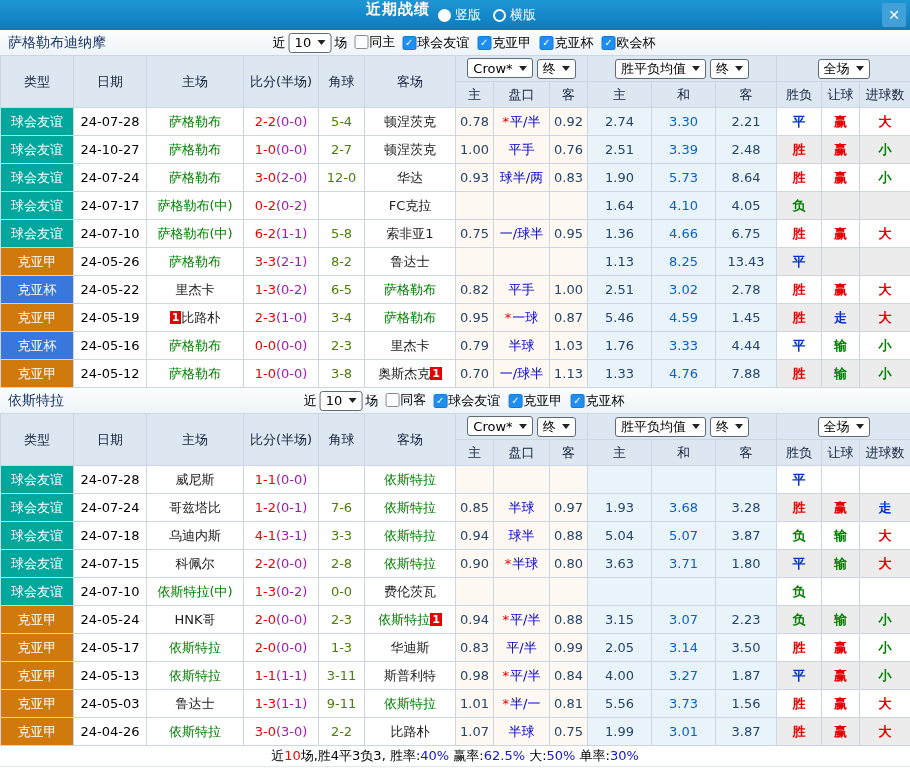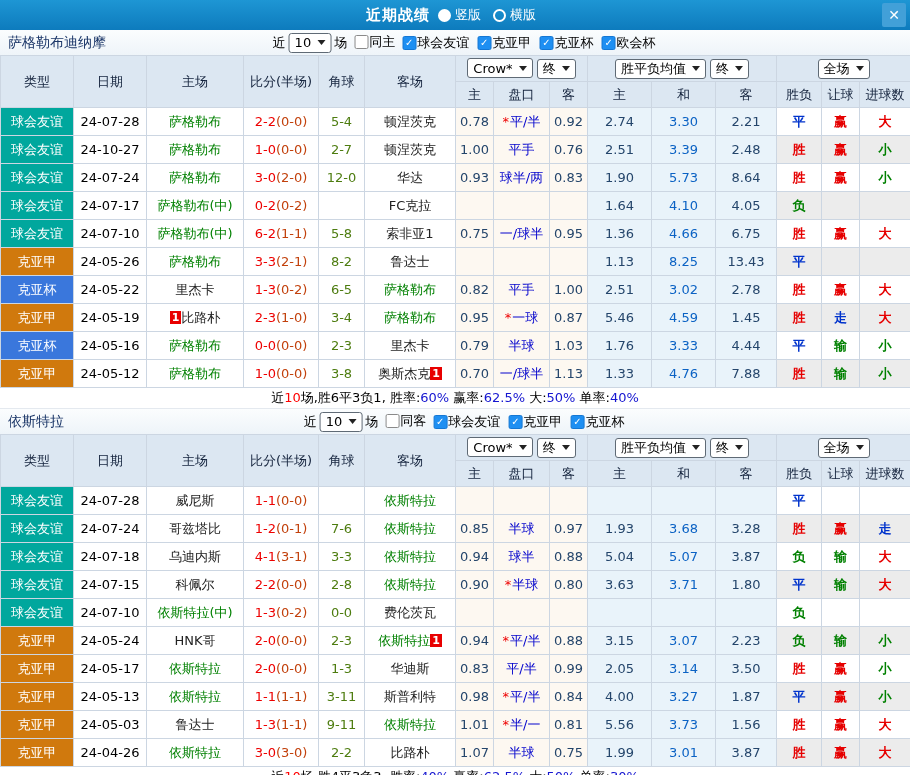--- a/index.html
+++ b/index.html
@@ -5,21 +5,21 @@
   * { box-sizing: border-box; }
   html,body { margin:0; padding:0; }
   body {
     width:910px; height:775px; overflow:hidden; background:#fff;
     font-family:"DejaVu Sans","Liberation Sans",sans-serif;
     font-size:13px; color:#222;
   }
   
   .titlebar {
     height:30px; background:linear-gradient(#1e96d4,#0d7bbd);
-    display:flex; align-items:center; justify-content:center;
+    display:flex; justify-content:center;
     position:relative; color:#fff;
   }
   .titlebar .title { font-weight:bold; font-size:15px; letter-spacing:1px; }
   .layout-opts { display:flex; align-items:center; margin-left:8px; gap:4px; }
   .tradio {
     width:13px; height:13px; border:2px solid #fff; border-radius:50%;
     display:inline-block; background:transparent; cursor:pointer;
   }
   .tradio.on { background:#fff; }
   .tradio-label { font-size:13px; margin-right:8px; cursor:pointer; }
@@ -64,21 +64,21 @@
     border:1px solid #ccd6e2; text-align:center; padding:0;
     overflow:hidden; white-space:nowrap;
   }
   thead th { background:#dce7f2; font-weight:normal; color:#13223c; font-size:13px; }
   thead tr { height:26px; }
   tbody tr { height:28px; }
   td.type  { color:#fff; }
   td.date  { color:#000000; }
   .self    { color:#008000; }
   .score-main { color:#ee0000; }
-  .score-half { color:#c2410c; }
+  .score-half { color:#a21caf; }
   td.corner { color:#4d7c0f; }
   td.odds  { background:#fdf8f1; color:#24456b; }
   td.line  { background:#fdf8f1; color:#0000cc; }
   .star    { color:#ee0000; margin-right:1px; }
   td.mean  { background:#e9f3fa; color:#24456b; }
   td.mean-draw { color:#0b62c4; }
   td.res   { font-weight:bold; }
   tbody tr:nth-child(even) td.res { background:#ececec; }
   .card {
     display:inline-block; background:#e80000; color:#fff; font-size:11px;
@@ -395,21 +395,20 @@
     <td class="odds">1.13</td>
     <td class="mean">1.33</td>
     <td class="mean mean-draw">4.76</td>
     <td class="mean">7.88</td>
     <td class="res" style="color: rgb(230, 0, 0);">胜</td>
     <td class="res" style="color: rgb(0, 128, 0);">输</td>
     <td class="res" style="color: rgb(0, 128, 0);">小</td>
   </tr>
 </tbody>
     </table>
-    <div class="summary"><span class="sum-black">近</span><span class="sum-red">10</span><span class="sum-black">场,胜6平3负1, 胜率:</span><span class="sum-blue">60%</span><span class="sum-black"> 赢率:</span><span class="sum-blue">62.5%</span><span class="sum-black"> 大:</span><span class="sum-blue">50%</span><span class="sum-black"> 单率:</span><span class="sum-blue">40%</span></div>
   </section>
 
   <section>
     <div class="teambar">
       <span class="teamname">依斯特拉</span>
       <span class="filters">
         <span>近</span>
         <span class="sel">
           <span>10</span>
             <i class="chev"></i>

